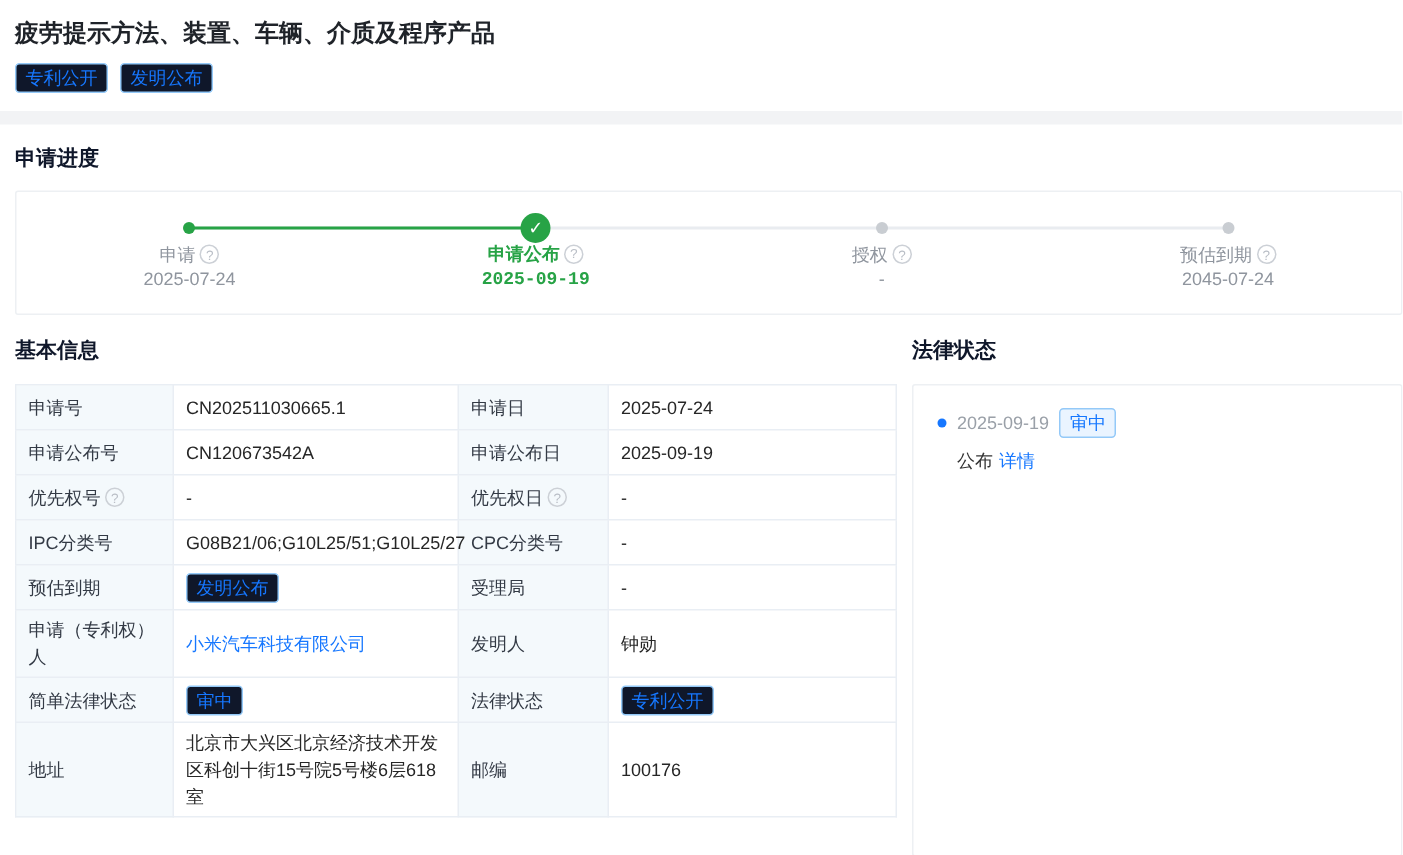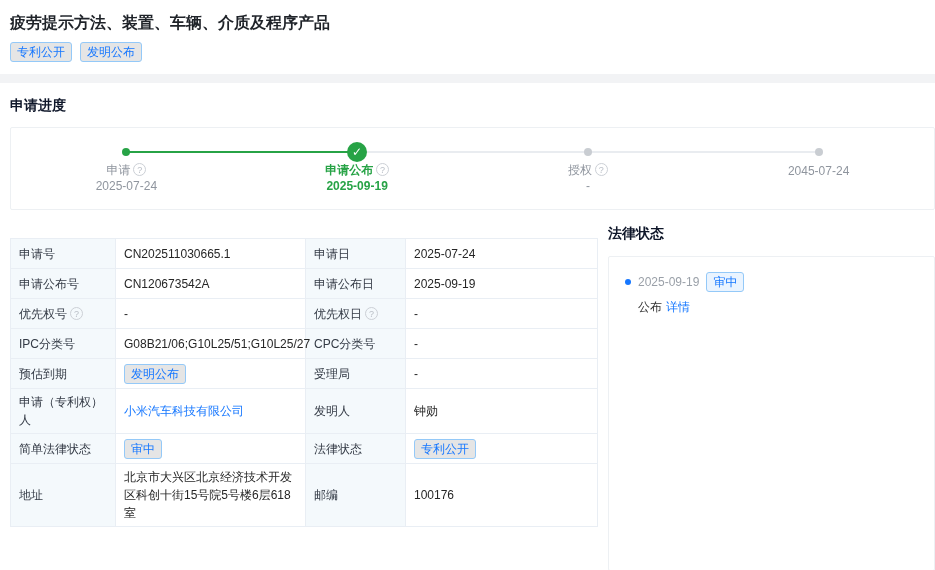--- a/index.html
+++ b/index.html
@@ -9,21 +9,21 @@
     font-family:"Liberation Sans","DejaVu Sans",sans-serif;
     font-size:12px; color:#262626;
   }
   .pad { padding-left:10px; }
 
   
   .header { padding-top:13px; }
   .page-title { font-size:16px; font-weight:bold; color:#1f2329; line-height:20px; }
   .tag-row { margin-top:9px; display:flex; gap:8px; }
   .tag {
-    display:inline-block; border:1px solid #94c9f8; color:#1677ff; background:#e5e5e5;
+    display:inline-block; border:1px solid #94c9f8; color:#1677ff; background:#0f172a;
     font-size:12px; line-height:16px; padding:1px 6px; border-radius:3px; white-space:nowrap;
   }
   .tag.tinted { background:#eaf4ff; }
 
   .divider-strip { height:9px; background:#f2f3f5; margin-top:12px; }
 
   
   .section-heading { font-size:14px; font-weight:bold; color:#0f172a; }
   .progress-heading { margin-top:14px; }
   .progress-box {
@@ -37,21 +37,21 @@
   .dot-green { background:#27a346; }
   .dot-gray { background:#c9cdd2; }
   .check-circle {
     width:20px; height:20px; border-radius:50%; background:#27a346; color:#fff;
     display:flex; align-items:center; justify-content:center; font-size:12px; font-weight:bold;
   }
   .tl-steps { display:flex; padding-top:35px; }
   .tl-step { width:25%; text-align:center; line-height:15px; }
   .tl-label { color:#8f959e; }
   .tl-date { color:#8f959e; margin-top:1px; }
-  .tl-step.current .tl-label, .tl-step.current .tl-date { color:#27a346; font-weight:bold; }
+  .tl-step.current .tl-label, .tl-step.current .tl-date { color:#27a346; font-weight:bold;font-family:Liberation Mono, monospace; }
   .help {
     display:inline-block; width:13px; height:13px; border:1px solid #ccd0d6; border-radius:50%;
     color:#b9bec6; font-size:9px; line-height:12px; text-align:center; margin-left:3px;
     vertical-align:1px; font-weight:normal; cursor:default;
   }
 
   
   .main { display:flex; gap:11px; margin-top:15px; }
   .main-left { width:587px; flex:none; }
   .main-right { flex:1; }
@@ -117,27 +117,29 @@
       </div>
       <div class="tl-step current">
         <div class="tl-label"><span>申请公布</span><span class="help">?</span></div>
         <div class="tl-date">2025-09-19</div>
       </div>
       <div class="tl-step">
         <div class="tl-label"><span>授权</span><span class="help">?</span></div>
         <div class="tl-date">-</div>
       </div>
       <div class="tl-step">
+        <div class="tl-label"><span>预估到期</span><span class="help">?</span></div>
         <div class="tl-date">2045-07-24</div>
       </div>
     </div>
   </div>
 
   <div class="main">
     <div class="main-left">
+      <div class="section-heading">基本信息</div>
 
       <table class="info">
         <colgroup>
             <col style="width:105px">
             <col style="width:190px">
             <col style="width:100px">
             <col style="width:192px">
           </colgroup>
         <tbody>
             <tr class="r">

